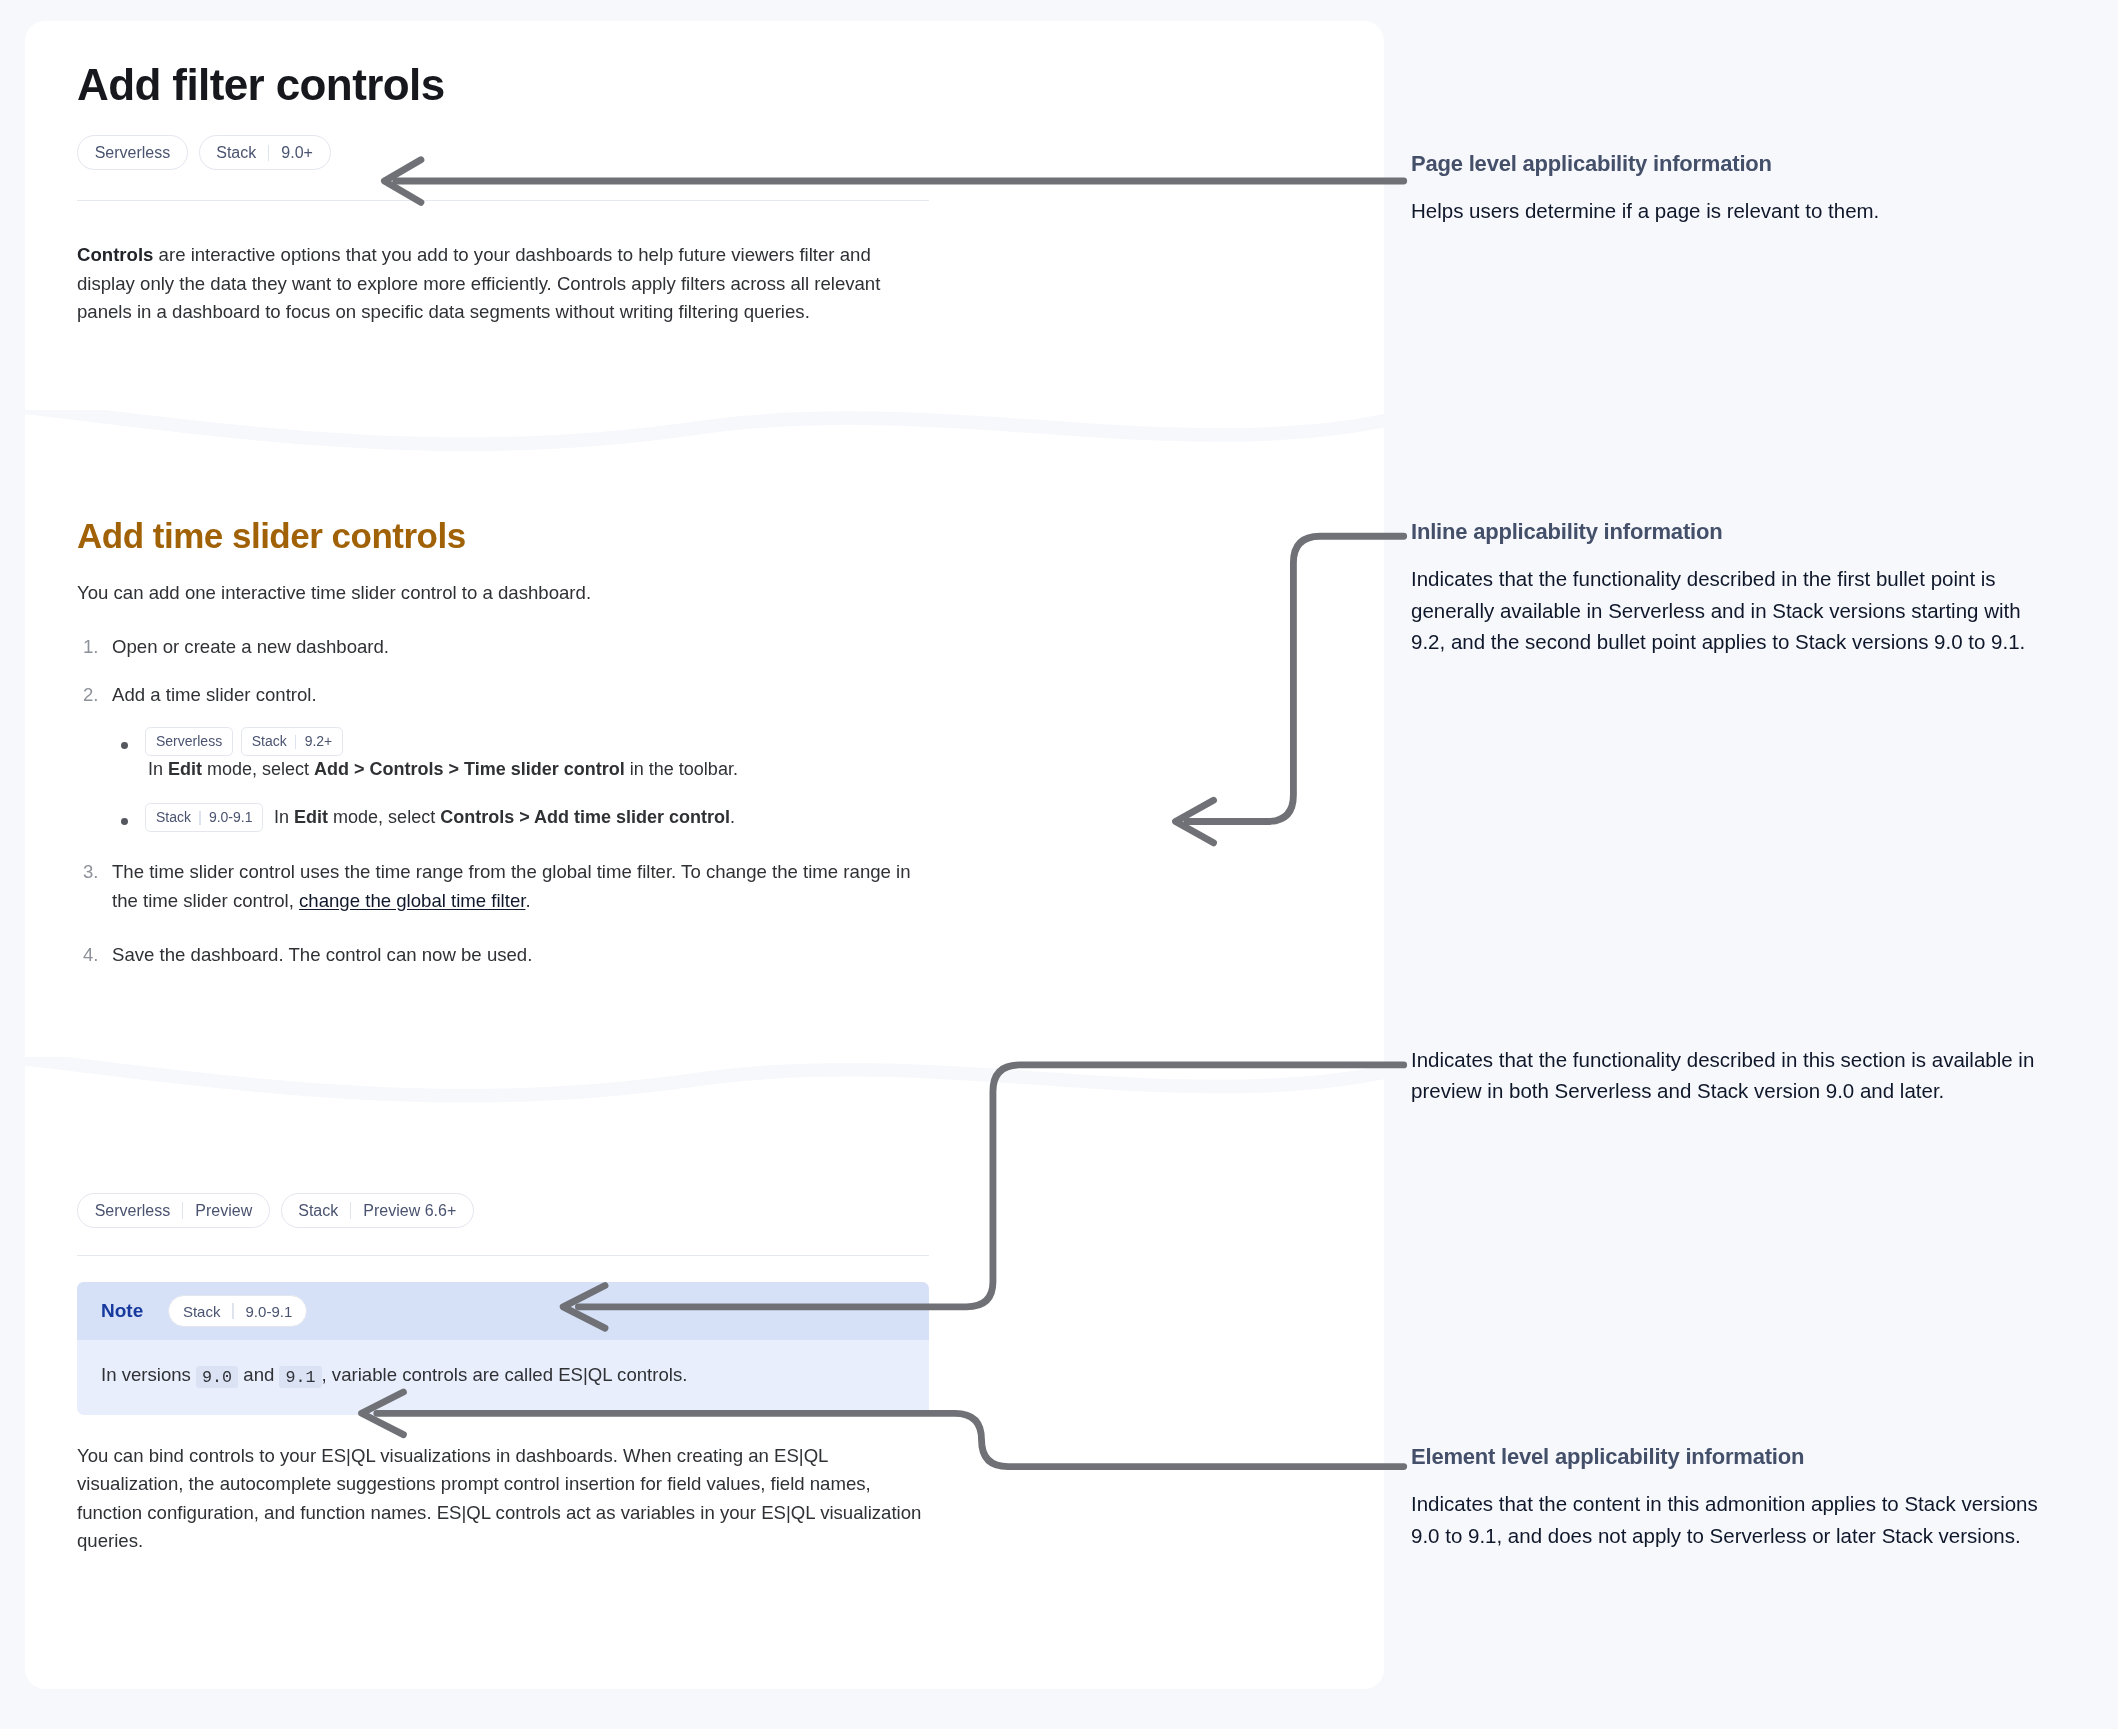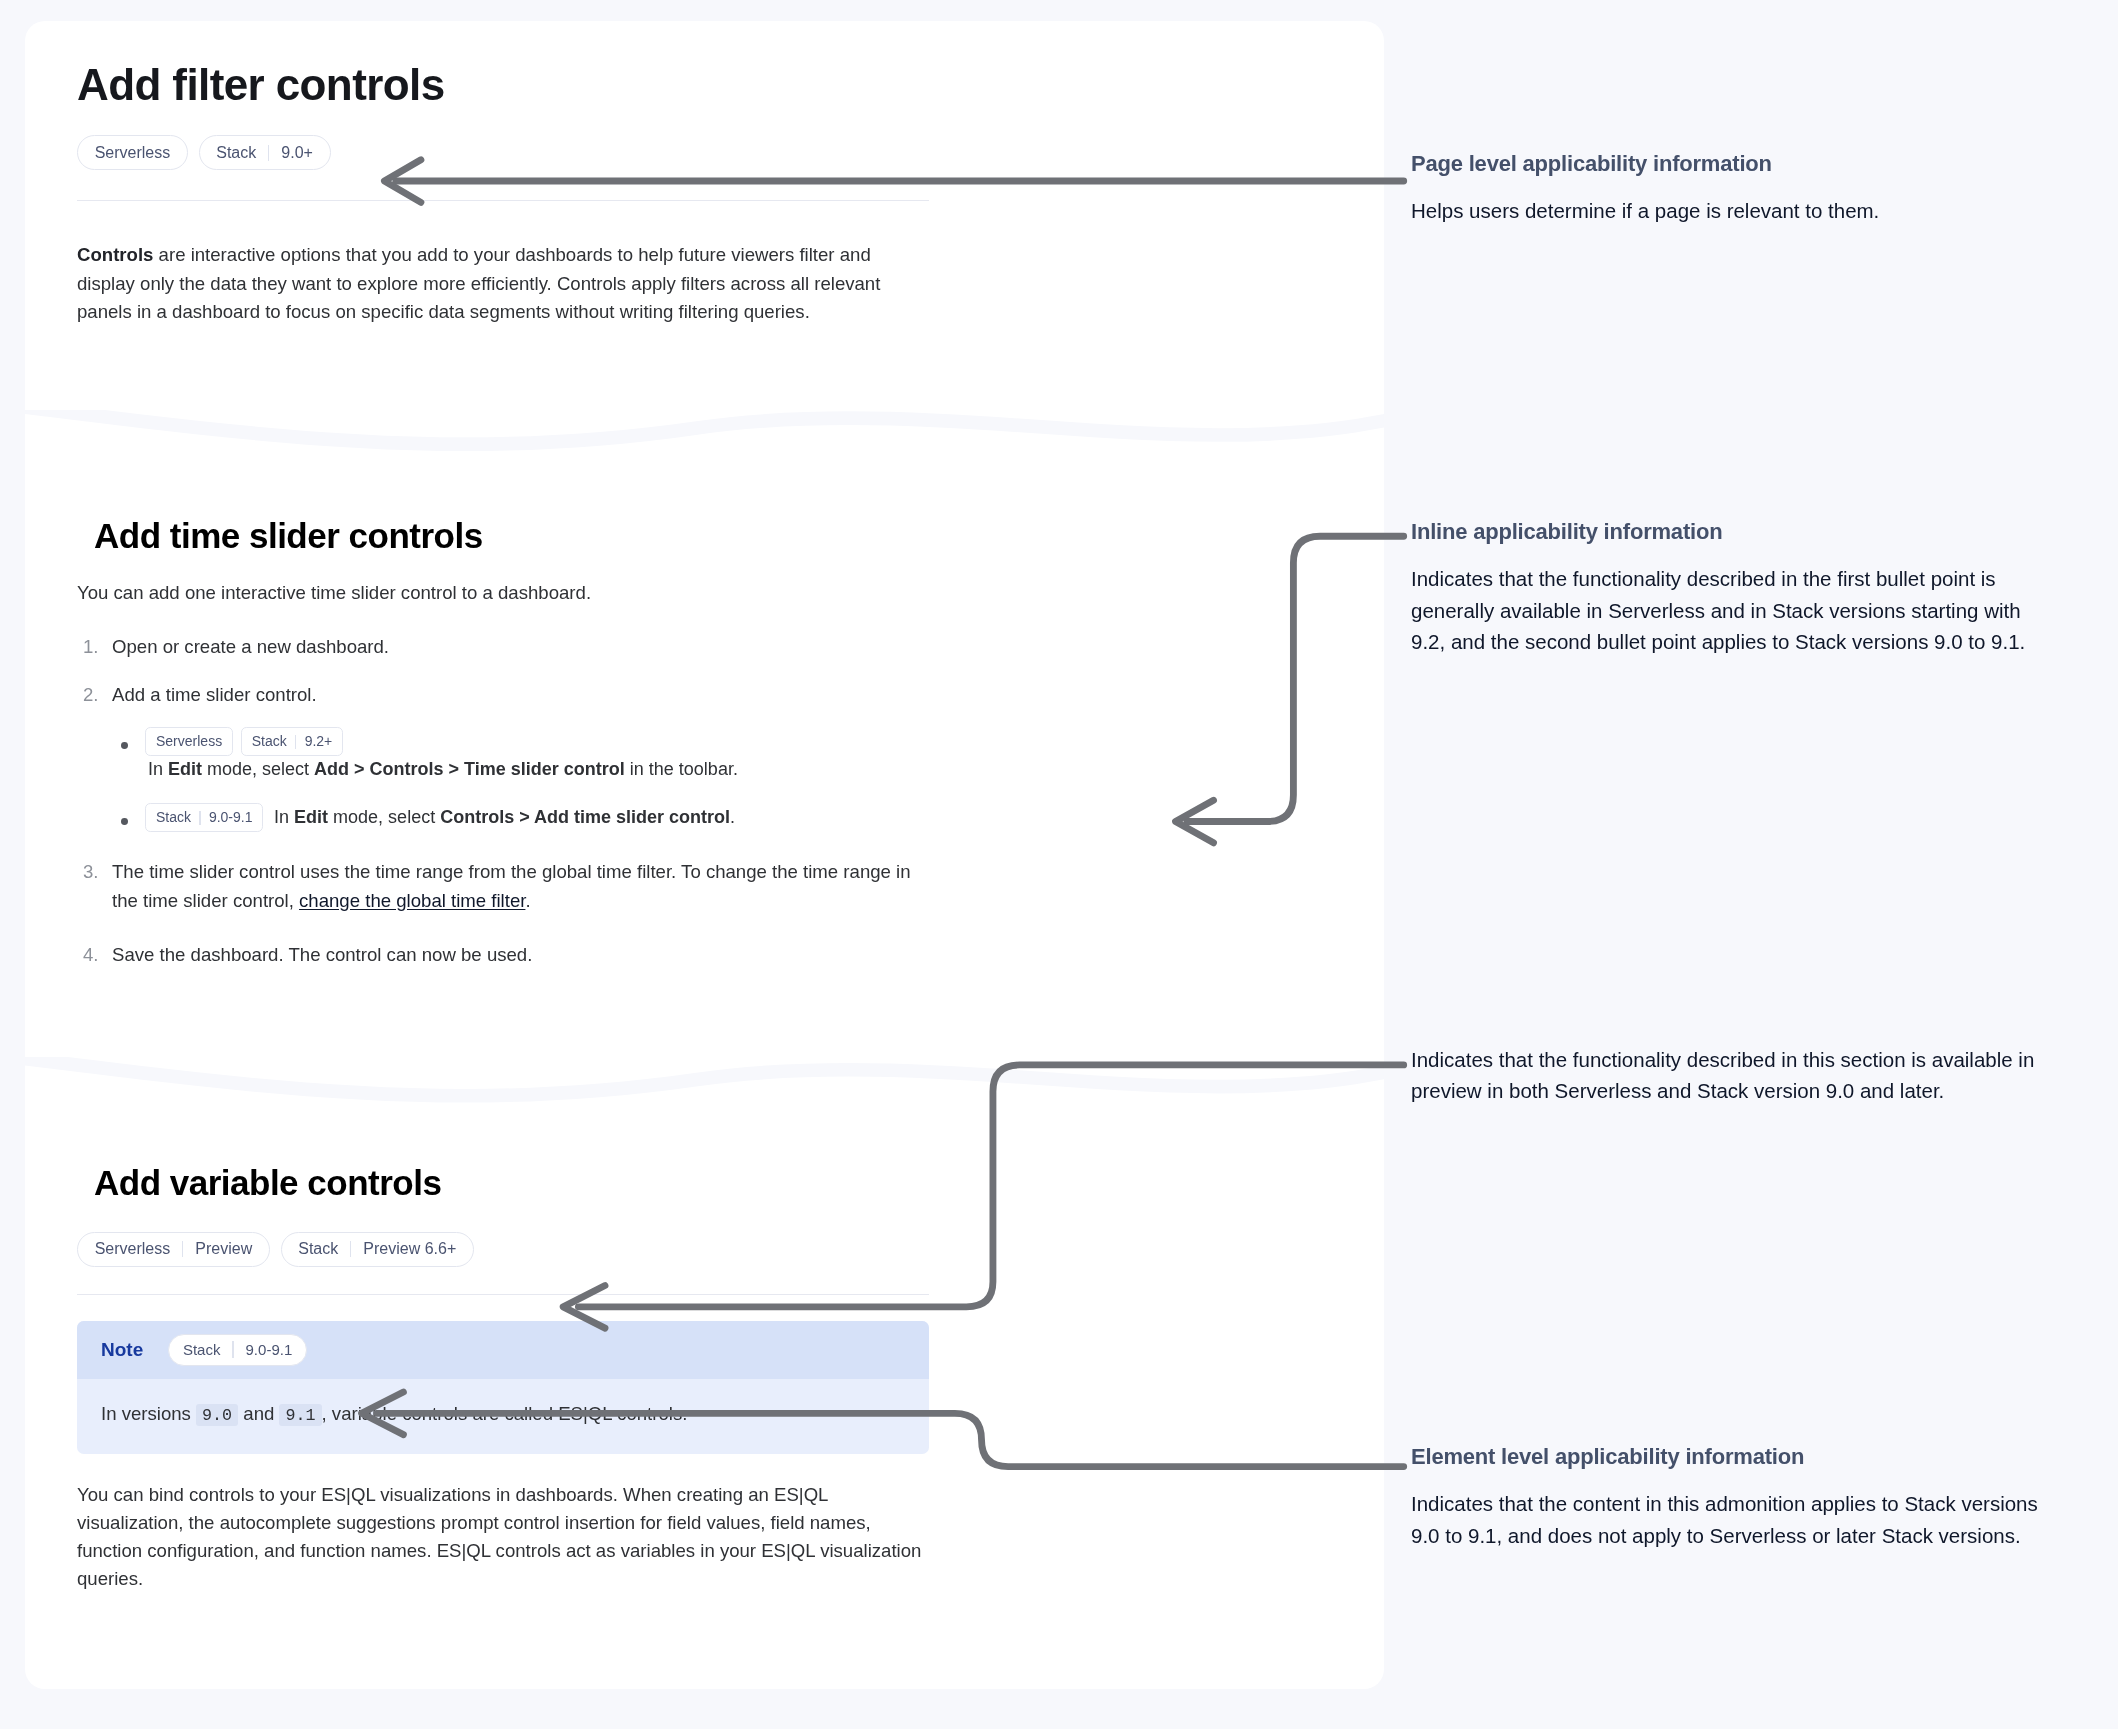--- a/index.html
+++ b/index.html
@@ -70,24 +70,23 @@
     font-size: 44px;
     font-weight: bold;
     color: #16181d;
     letter-spacing: -0.6px;
     line-height: 1.1;
   }
 
   h2.section-title {
     font-size: 35px;
     font-weight: bold;
-    color: #000000;
+    color: #a16207;
     letter-spacing: -0.5px;
     line-height: 1.1;
-    margin-left: 17px;
   }
 
   
   .badge-row {
     display: flex;
     align-items: center;
     gap: 10.6px;
   }
 
   .pill {
@@ -348,21 +347,20 @@
       <li style="margin-top:26px;">
         <span>The time slider control uses the time range from the global time filter. To change the time range in the time slider control, </span><a class="doc-link" href="#">change the global time filter</a><span>.</span>
       </li>
       <li style="margin-top:26px;">
         <span>Save the dashboard. The control can now be used.</span>
       </li>
     </ol>
   </div>
 
   <div class="content" style="top:1164px;">
-    <h2 class="section-title">Add variable controls</h2>
 
     <div class="badge-row" style="margin-top:29px;">
       <span class="pill">
         <span class="seg">Serverless</span>
         <span class="sep"></span>
         <span class="seg after-sep">Preview</span>
       </span>
       <span class="pill">
         <span class="seg">Stack</span>
         <span class="sep"></span>

